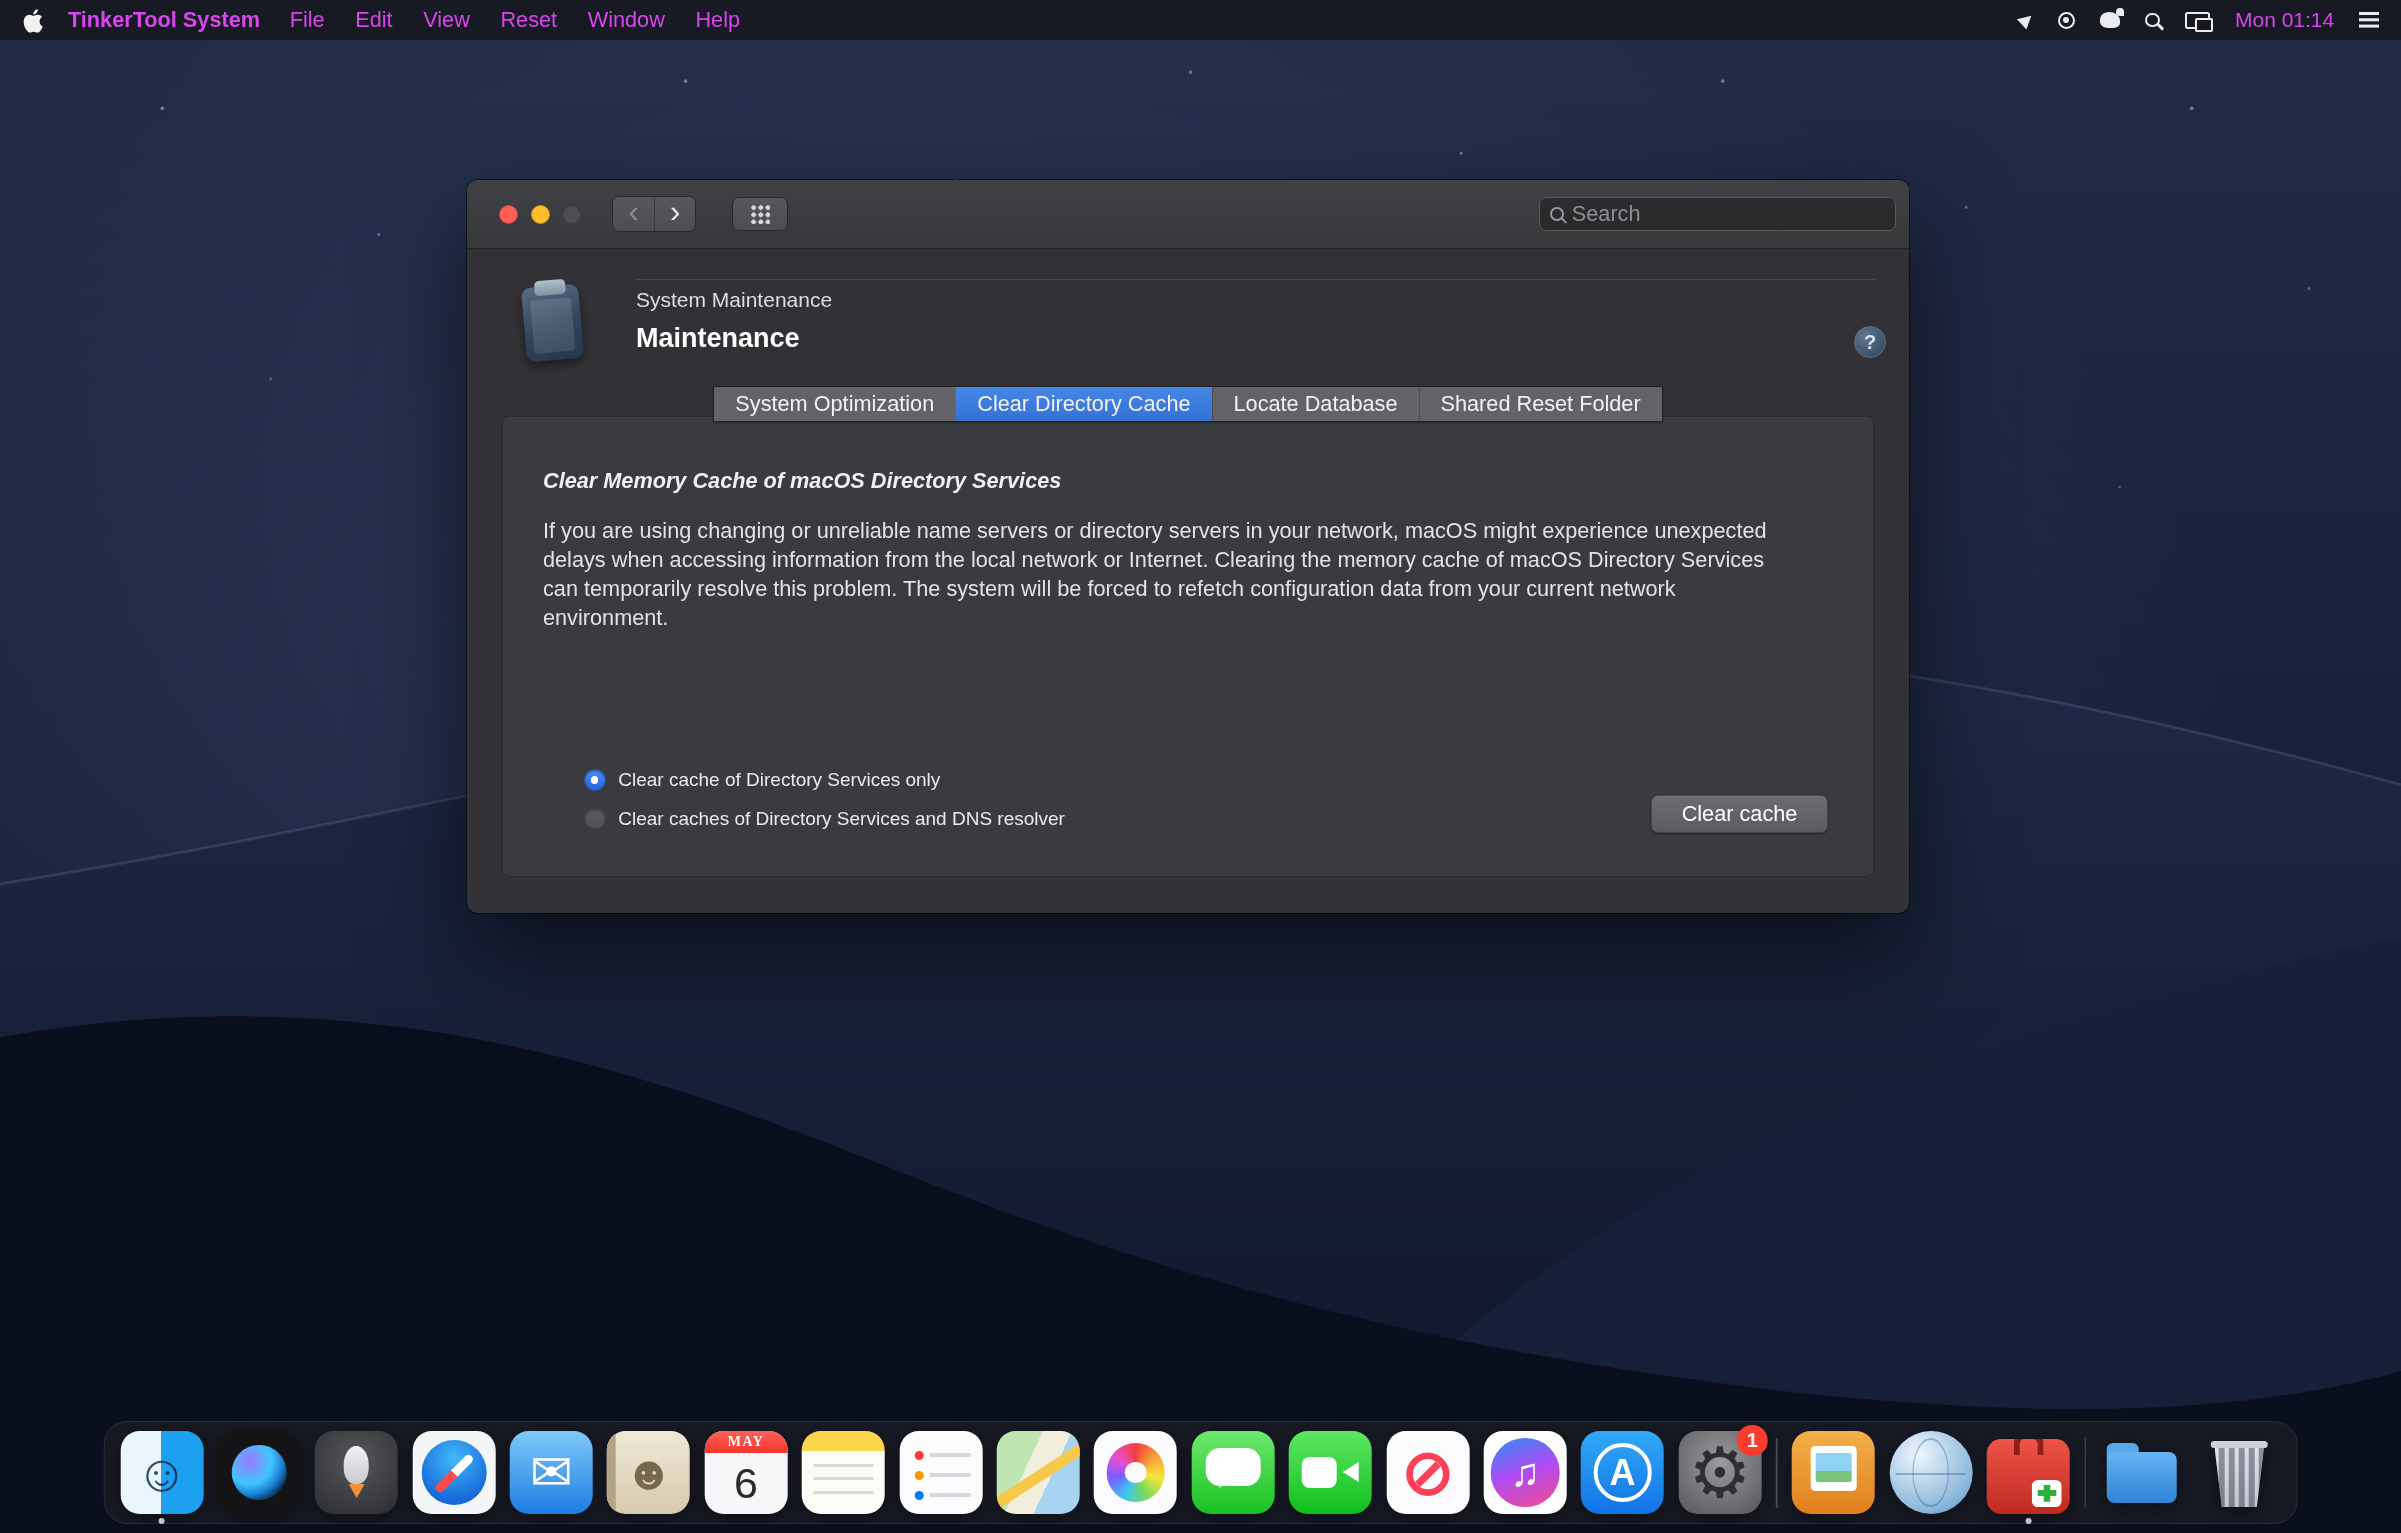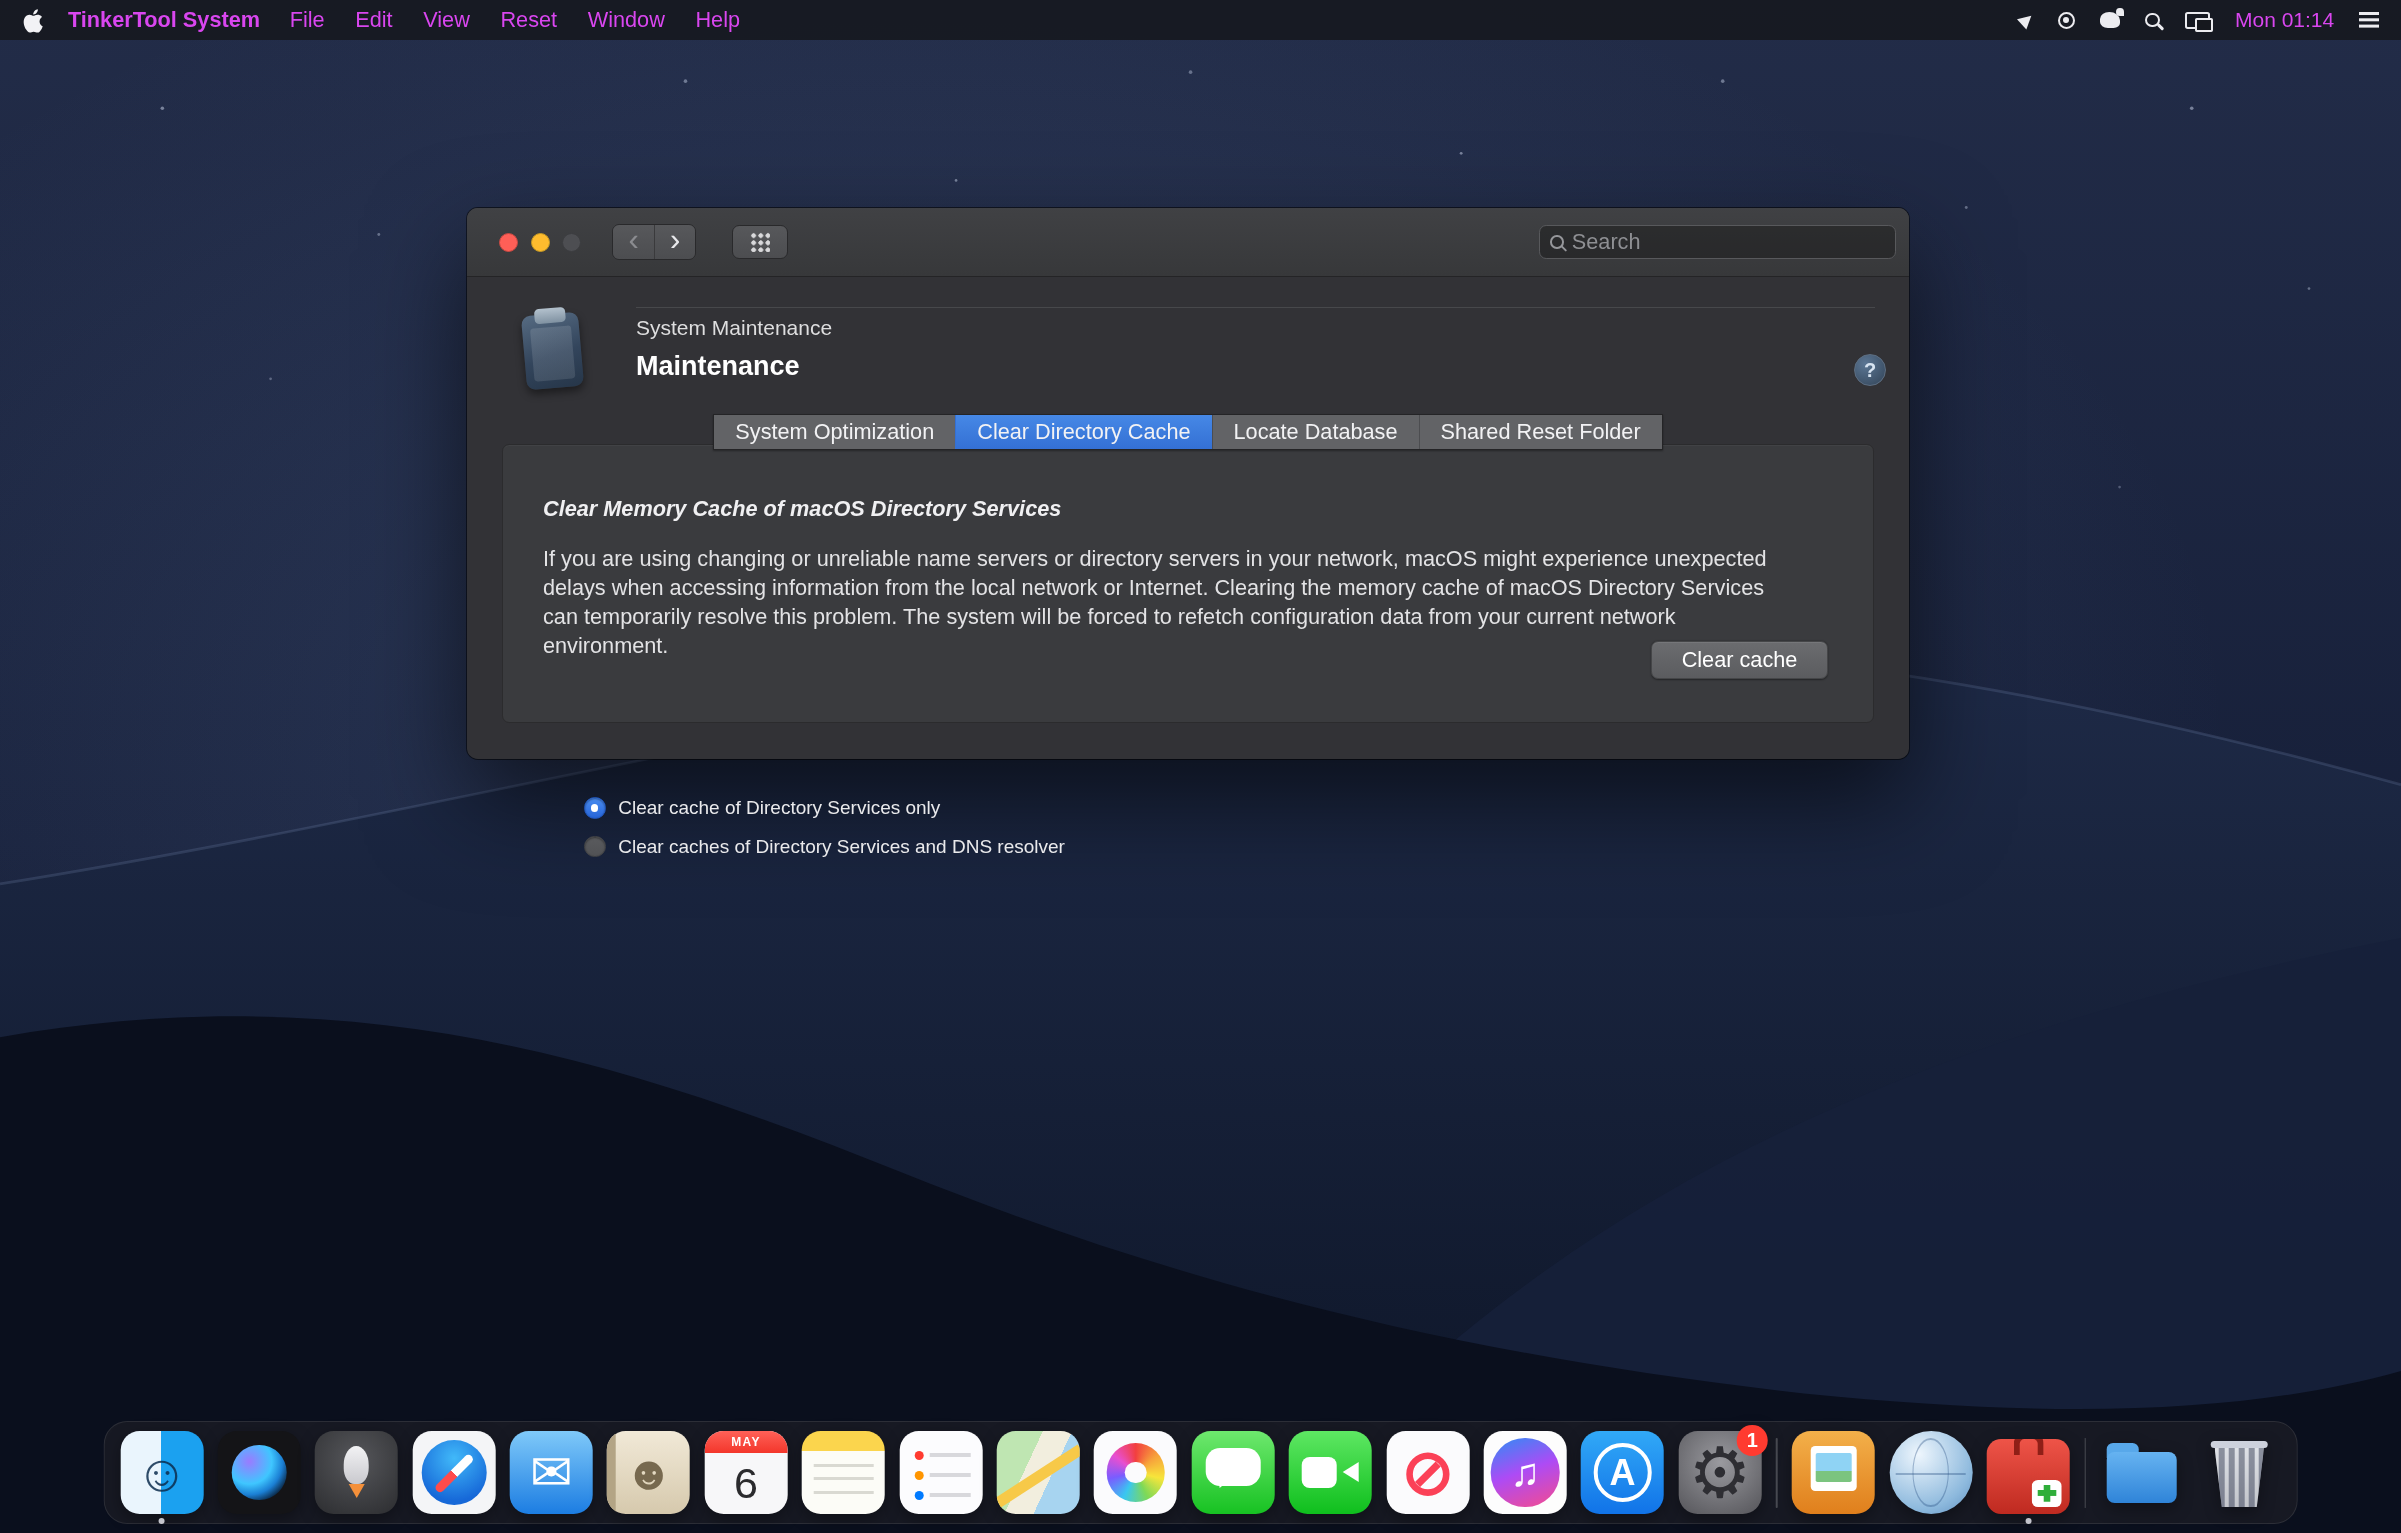--- a/index.html
+++ b/index.html
@@ -31,21 +31,21 @@
   .spot-shape { width:14.4px; height:14.4px; border:2.7px solid #ececf0; border-radius:50%; position:relative; }
   .spot-shape::after { content:""; position:absolute; width:2.7px; height:8px; background:#ececf0;
     transform:rotate(-45deg); right:-4.5px; bottom:-6.3px; border-radius:1.8px; }
   .mirror-shape { width:25px; height:17px; border:2.7px solid #ececf0; border-radius:2.7px; position:relative; }
   .mirror-shape::after { content:""; position:absolute; right:-5.4px; bottom:-5.4px; width:14.4px; height:10px;
     background:#16181e; border:2.7px solid #ececf0; border-radius:1.8px; }
   .list-shape { width:20px; height:2.7px; background:#ececf0; position:relative; top:-6.3px;
     box-shadow:0 6.3px 0 #ececf0, 0 12.6px 0 #ececf0; }
 
   
-  .window { position:absolute; left:467px; top:208px; width:1442px; height:551px;
+  .window { position:absolute; left:467px; top:180px; width:1442px; height:733px;
     background:#323236; border-radius:10.8px;
     box-shadow:0 41px 99px rgba(0,0,0,.6), 0 0 0 0.9px rgba(0,0,0,.55);
     color:#e8e8ea; z-index:20; }
   .titlebar { position:absolute; top:0; left:0; right:0; height:69px;
     background:linear-gradient(#404144,#37383a); border-bottom:0.9px solid #242426;
     border-radius:10.8px 10.8px 0 0; display:flex; align-items:center; padding:0 13.5px 0 32px; }
   .lights { display:flex; gap:12.6px; }
   .light { width:19px; height:19px; border-radius:50%; }
   .light.red { background:#ff5f57; border:0.9px solid #c94942; }
   .light.yellow { background:#febc2e; border:0.9px solid #c79a24; }
@@ -161,22 +161,22 @@
   .icon-mail .face { background:linear-gradient(180deg,#7fc9f9,#1c7de2); }
   .icon-mail .g { color:#ffffff; font-size:51px; }
 
   .icon-contacts .face { background:linear-gradient(180deg,#f1e9d7,#d6c9ad); }
   .icon-contacts .face::before { content:""; position:absolute; left:0; top:0; bottom:0; width:9px;
     background:#b3a485; }
   .icon-contacts .g { color:#77694f; font-size:47px; }
 
   .icon-calendar .face { background:#f7f7f9; display:flex; flex-direction:column; }
   .cal-head { height:27%; background:linear-gradient(180deg,#ff6158,#f3362b); color:#fff;
-    font-size:12px; font-weight:700; letter-spacing:1.4px;
-    display:flex; align-items:center; justify-content:center; }
+    font-size:14px; font-weight:700; letter-spacing:1.4px;
+    display:flex; align-items:center; justify-content:center;font-family:Liberation Serif, serif; }
   .cal-day { flex:1; display:flex; align-items:center; justify-content:center;
     font-size:43px; font-weight:300; color:#2b2b2e; }
 
   .icon-notes .face { background:linear-gradient(180deg,#fbd54d 0 24%, #fcfcf7 24%); }
   .icon-notes .face::after { content:""; position:absolute; left:14%; right:14%; top:40%; height:44%;
     background:repeating-linear-gradient(180deg,#d9d9d2 0 2.7px, transparent 2.7px 13.5px); }
 
   .icon-reminders .face { background:#fcfcfe; }
   .icon-reminders .face::before { content:""; position:absolute; left:18%; top:24%; width:9px; height:9px;
     border-radius:50%; background:#ff3b30; box-shadow:0 20px 0 #ff9500, 0 40px 0 #007aff; }

